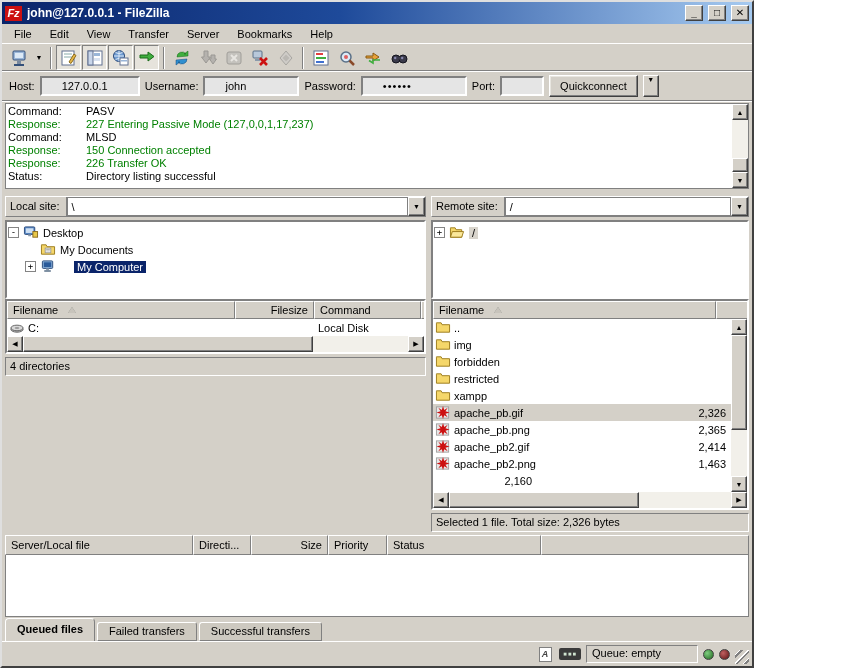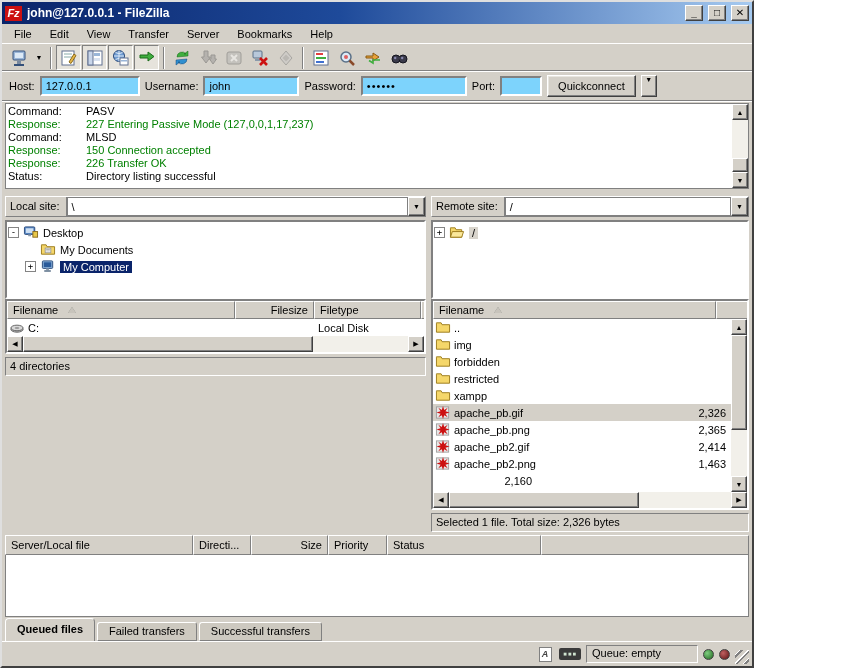--- a/index.html
+++ b/index.html
@@ -24,21 +24,21 @@
   .tbtn.toggled { background:#e6e3dc; border:1px solid; border-color:#808080 #fff #fff #808080; }
   .tbtn.disabled { filter:grayscale(100%) opacity(.45); }
   .tbtn.narrow { width:14px; }
   .tsep { width:2px; height:22px; border-left:1px solid #808080; border-right:1px solid #fff; margin:0 3px; flex:none; }
   .tbtn svg { width:18px; height:18px; }
   .dd-arrow { font-size:7px; color:#000; }
 
   
   .quickbar { height:29px; flex:none; display:flex; align-items:center; gap:5px; padding:0 7px; border-bottom:1px solid #808080; box-shadow:0 1px 0 #fff; }
   .qlabel { white-space:nowrap; }
-  .tfield { background:#7dd3fc; border:2px solid; border-color:#808080 #fff #fff #808080; height:20px; padding:1px 4px; font-family:inherit; font-size:11px; }
+  .tfield { background:#e5e5e5; border:2px solid; border-color:#808080 #fff #fff #808080; height:20px; padding:1px 20px; font-family:inherit; font-size:11px; }
   .f-host { width:100px; } .f-user { width:96px; } .f-pass { width:106px; letter-spacing:1px; } .f-port { width:42px; }
   .qc-btn { height:22px; padding:0 10px; background:#d4d0c8; border:1px solid; border-color:#fff #404040 #404040 #fff; box-shadow:inset -1px -1px 0 #808080, inset 1px 1px 0 #e8e6e0; font-family:inherit; font-size:11px; }
   .qc-dd { width:16px; height:22px; background:#d4d0c8; border:1px solid; border-color:#fff #404040 #404040 #fff; box-shadow:inset -1px -1px 0 #808080; font-size:7px; text-align:center; }
 
   
   .logwrap { height:86px; flex:none; margin:2px 3px 4px; background:#fff; border:1px solid #808080; display:flex; }
   .log { flex:1; padding:1px 2px; overflow:hidden; }
   .log-line { display:flex; height:13px; line-height:13px; white-space:nowrap; }
   .log-label { width:78px; flex:none; }
   .c-cmd { color:#000; } .c-resp { color:#008000; } .c-status { color:#000; }
@@ -58,21 +58,21 @@
 
   .site-row { height:21px; flex:none; display:flex; align-items:stretch; margin-bottom:3px; border:1px solid; border-color:#fff #808080 #808080 #fff; }
   .site-label { padding:3px 6px 0 4px; white-space:nowrap; border-right:1px solid #808080; box-shadow:1px 0 0 #fff; }
   .site-combo { flex:1; background:#fff; border:1px solid #808080; display:flex; align-items:center; padding:0 4px; }
   .combo-dd { width:17px; flex:none; background:#d4d0c8; border:1px solid; border-color:#fff #404040 #404040 #fff; box-shadow:inset -1px -1px 0 #808080; font-size:7px; display:flex; align-items:center; justify-content:center; }
 
   .tree { height:79px; flex:none; background:#fff; border:2px solid; border-color:#808080 #fff #fff #808080; padding:2px 1px; overflow:hidden; }
   .tree-item { display:flex; align-items:center; gap:4px; height:17px; white-space:nowrap; }
   .expander { width:11px; height:11px; flex:none; border:1px solid #848484; background:#fff; font-size:9px; line-height:9px; text-align:center; font-family:"DejaVu Sans Mono",monospace; }
   .exp-spacer { width:11px; flex:none; }
-  .sel-navy { background:#0a246a; color:#fff; padding:0 3px; }
+  .sel-navy { background:#0a246a; color:#fff; padding:0 3px;margin-left:14px; }
   .sel-gray { background:#d8d4cc; padding:0 3px; }
 
   .filelist { flex:none; border:2px solid; border-color:#808080 #fff #fff #808080; background:#fff; display:flex; flex-direction:column; }
   .lheader { height:18px; flex:none; display:flex; background:#d4d0c8; overflow:hidden; }
   .hcell { flex:none; display:flex; align-items:center; padding:0 5px; background:#d4d0c8; border:1px solid; border-color:#fff #808080 #808080 #fff; white-space:nowrap; overflow:hidden; }
   .hcell.right { justify-content:flex-end; }
   .hcell.fill { flex:1; }
   .sort-tri { width:0; height:0; border-left:4px solid transparent; border-right:4px solid transparent; border-bottom:6px solid #c8c4bc; margin-left:10px; filter:drop-shadow(0 0 0.5px #808080); }
   .lbodyrow { flex:none; display:flex; }
   .lbody { height:173px; background:#fff; overflow:hidden; flex:1; min-width:0; }
@@ -330,21 +330,21 @@
       <div class="filelist">
         <div class="lheader">
           <div class="hcell" style="width:228px">
               <span>Filename</span>
               <span class="sort-tri"></span>
             </div>
           <div class="hcell right" style="width:79px">
               <span>Filesize</span>
             </div>
           <div class="hcell" style="width:107px">
-              <span>Filetype</span>
+              <span>Command</span>
             </div>
           <div class="hcell fill"></div>
         </div>
         <div class="lbody">
           <div class="frow">
             <div class="fname" style="width:228px;flex:none">
               <svg class="icon16" viewBox="0 0 16 16">
                   <ellipse cx="8" cy="10" rx="6.5" ry="3" fill="#b8b8b8" stroke="#606060"></ellipse>
                   <ellipse cx="8" cy="8.5" rx="6.5" ry="3" fill="#d8d8d8" stroke="#606060"></ellipse>
                   <ellipse cx="8" cy="8.5" rx="2.5" ry="1.1" fill="#9a9a9a"></ellipse>

